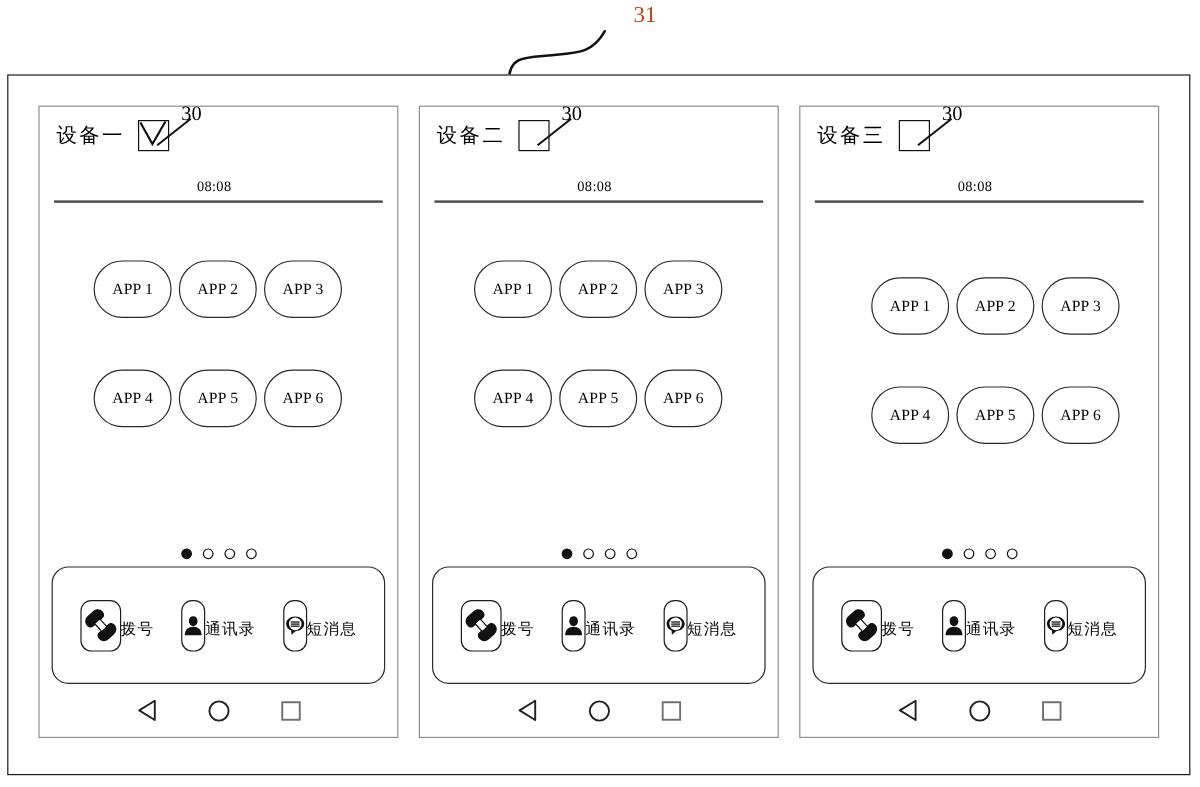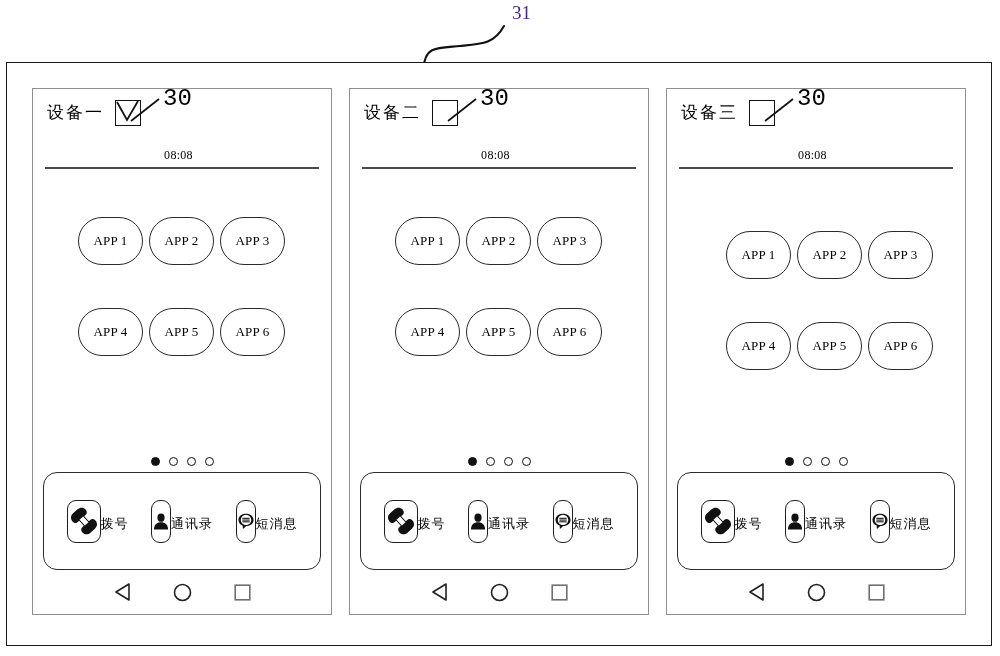--- a/index.html
+++ b/index.html
@@ -10,24 +10,24 @@
     width: 1000px; height: 656px;
     font-family: "Liberation Serif", "DejaVu Serif", serif;
     color: #000;
     position: relative;
     overflow: hidden;
   }
 
   
   #fig-label-31 {
     position: absolute;
-    left: 512px; top: 2px;
+    left: 528px; top: 2px;
     font-size: 19px;
     font-family: "Liberation Serif", serif;
-    color: #4c1d95;
+    color: #c2410c;
   }
   #leader-31 {
     position: absolute;
     left: 420px; top: 12px;
     width: 110px; height: 58px;
   }
 
   
   #outer-frame {
     position: absolute;
@@ -77,23 +77,23 @@
     position: absolute;
     left: 82px; top: 11px;
     width: 26px; height: 26px;
     border: 1.6px solid #111;
     box-sizing: border-box;
     background: #fff;
   }
   .device-checkbox svg { display: block; }
   .ref-30 {
     position: absolute;
-    left: 130px; top: -4px;
-    font-size: 24px;
-    font-family: Liberation Mono, monospace;
+    left: 118px; top: -4px;
+    font-size: 17px;
+    font-family: Liberation Serif, serif;
   }
   .ref-30-leader {
     position: absolute;
     left: 96px; top: 8px;
     width: 36px; height: 26px;
   }
 
   
   .status-bar {
     position: relative;

